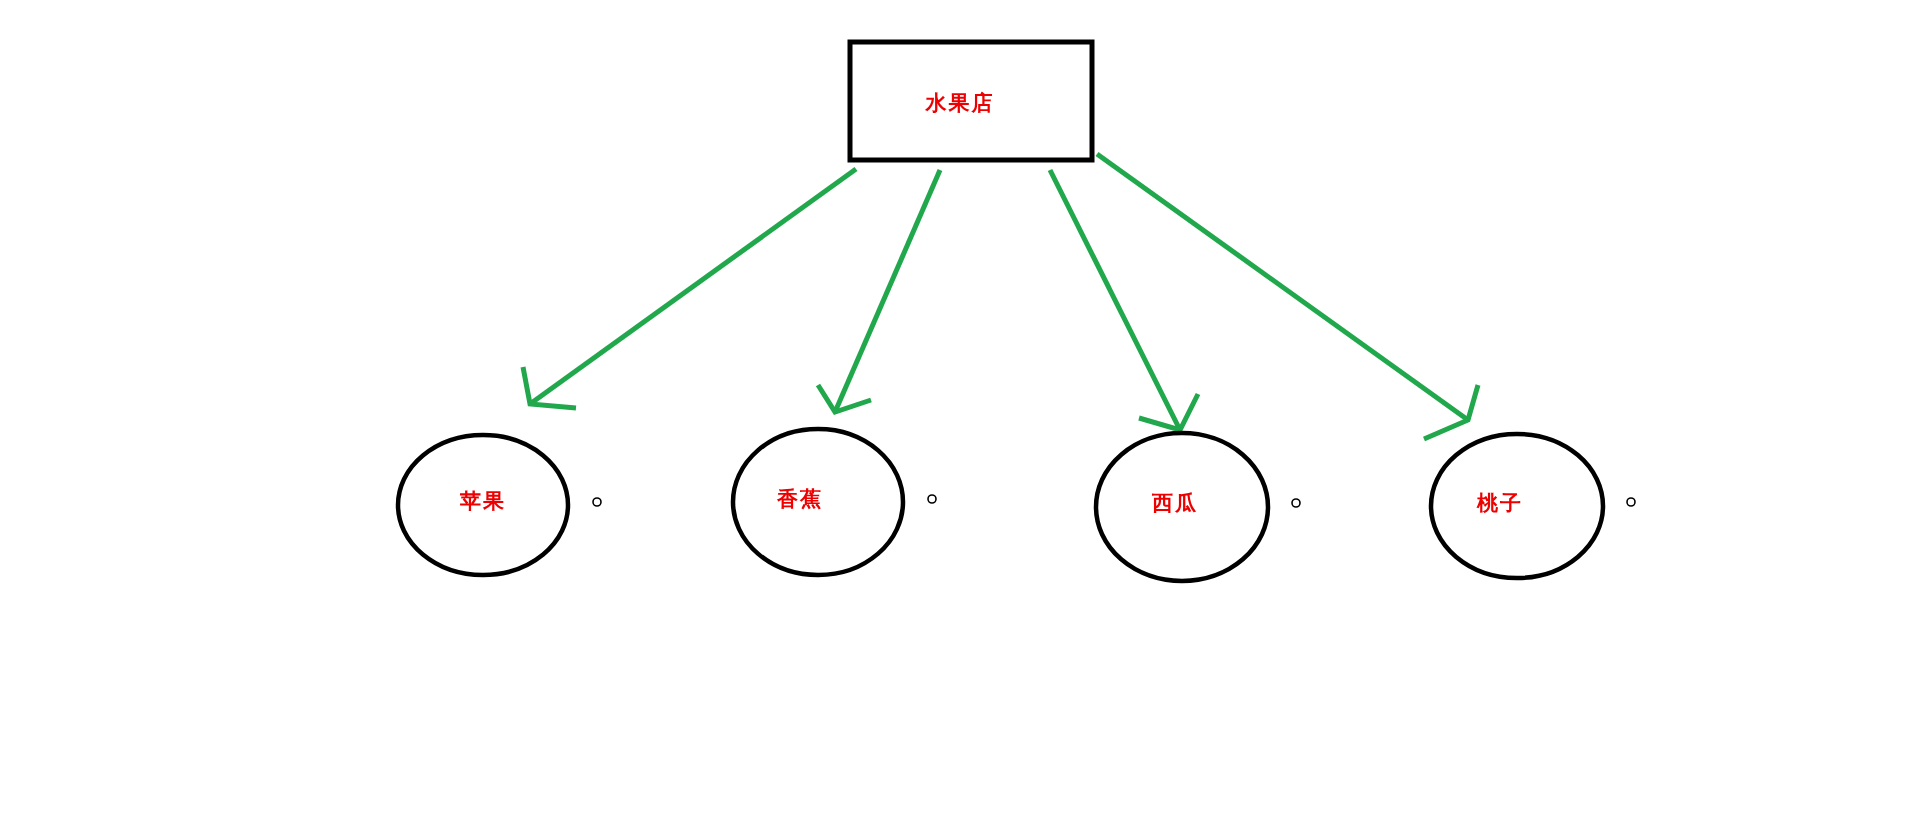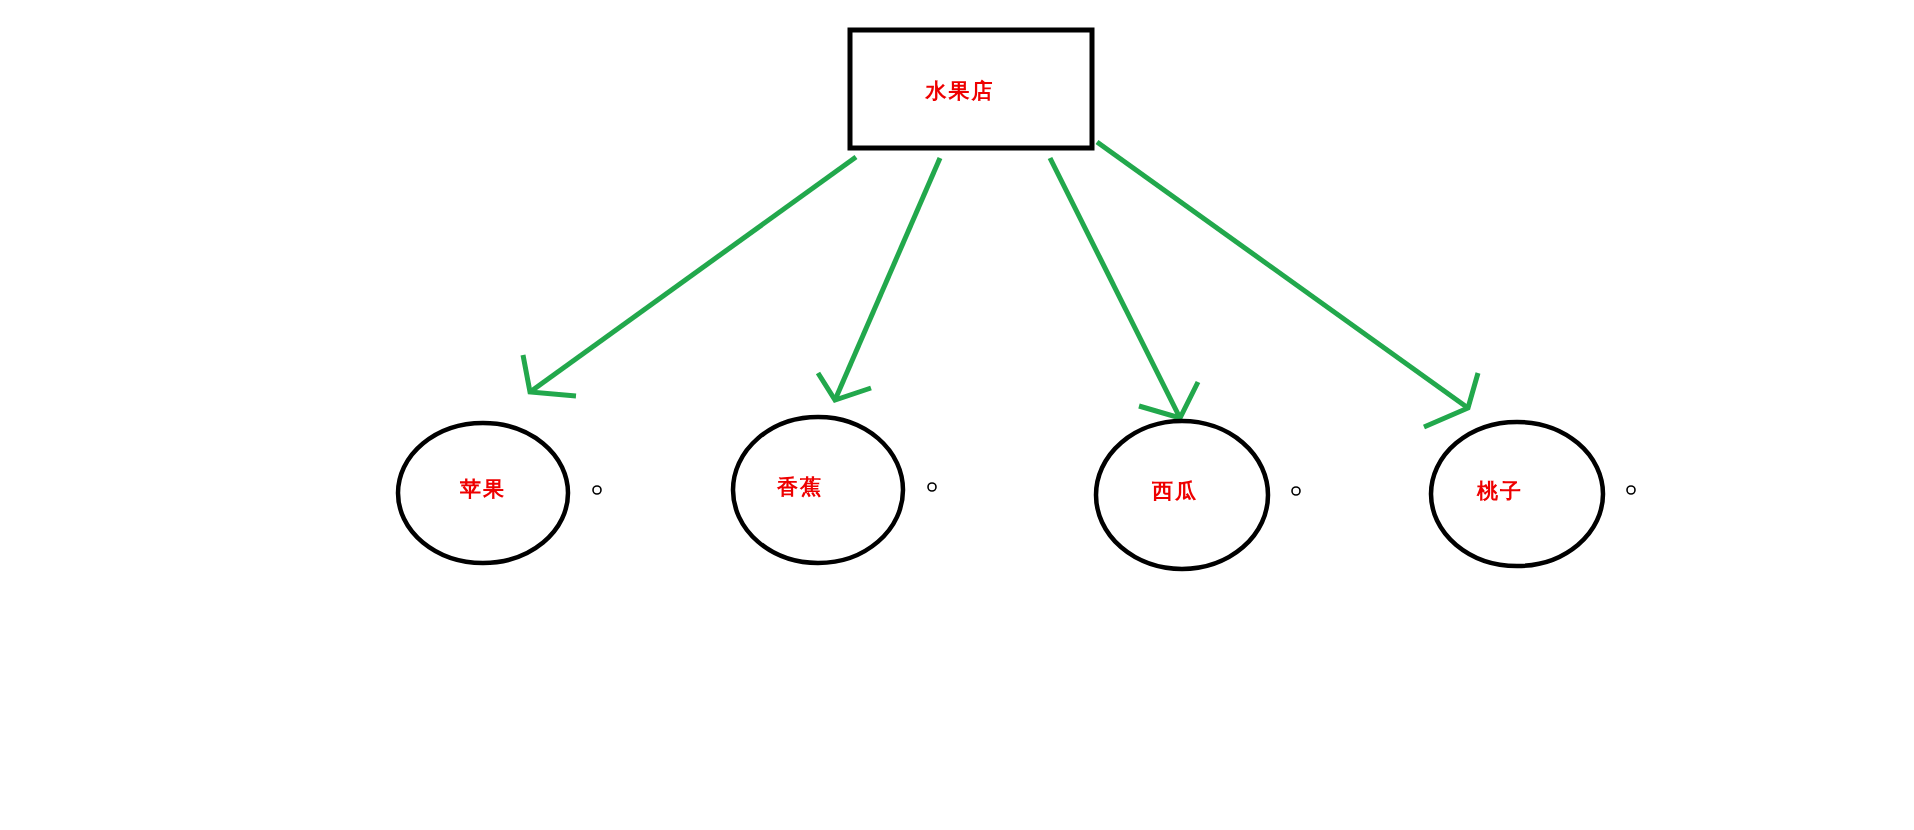--- a/index.html
+++ b/index.html
@@ -10,20 +10,21 @@
   }
   body {
     font-family: "DejaVu Sans", sans-serif;
   }
   #canvas-root {
     position: relative;
     width: 1914px;
     height: 668px;
     background: #ffffff;
     overflow: hidden;
+    margin-top: 12px;
   }
   #diagram-svg {
     position: absolute;
     top: 0;
     left: 0;
     width: 1914px;
     height: 830px;
     display: block;
   }
   .node-shape {

